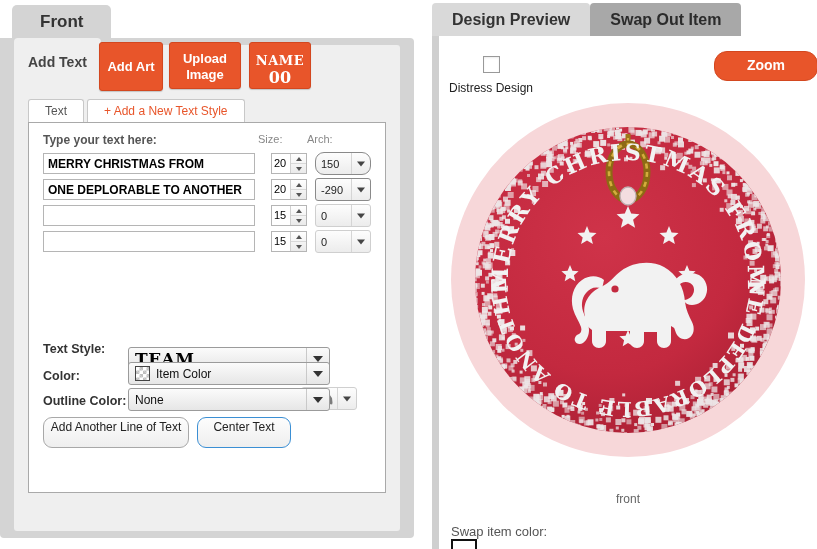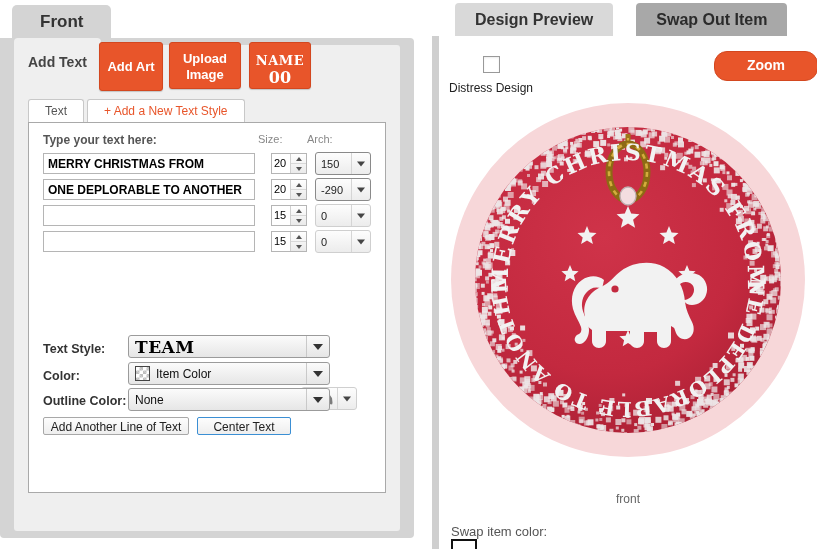--- a/index.html
+++ b/index.html
@@ -122,23 +122,23 @@
     border-radius:13px 13px 3px 3px;
     clip-path:polygon(0% 100%,0% 40%,12% 10%,30% 0%,70% 0%,88% 10%,100% 40%,100% 100%,75% 80%,50% 75%,25% 80%);
   }
   .arch-shape-sel .c{width:18px;height:100%;border-left:1px solid #d5d5d5;position:relative;}
   .arch-shape-sel .c::after{
     content:"";position:absolute;left:50%;top:50%;transform:translate(-50%,-50%);
     border-left:4px solid transparent;border-right:4px solid transparent;border-top:5px solid #444;
   }
 
   .btn-lite{
-    position:absolute;height:18px;box-sizing:border-box;
+    position:absolute;height:31px;box-sizing:border-box;
     background:linear-gradient(#fdfdfd,#eeeeee);
-    border:1px solid #a8a8a8;border-radius:2px;
+    border:1px solid #a8a8a8;border-radius:9px;
     font-size:12px;color:#222;text-align:center;line-height:19px;cursor:pointer;
   }
   #btn-add-line{left:14px;top:294px;width:146px;}
   #btn-center-text{left:168px;top:294px;width:94px;border-color:#3b8fd4;}
 
   .field-label{position:absolute;font-size:12.5px;color:#333;font-weight:bold;}
   .big-sel{
     position:absolute;left:99px;width:202px;height:23px;box-sizing:border-box;
     border:1px solid #9b9b9b;border-radius:3px;
     background:linear-gradient(#fbfbfb,#e6e6e6);
@@ -157,21 +157,21 @@
       linear-gradient(45deg,#bfbfbf 25%,transparent 25%,transparent 75%,#bfbfbf 75%),
       linear-gradient(45deg,#bfbfbf 25%,#fff 25%,#fff 75%,#bfbfbf 75%);
     background-size:7px 7px;background-position:0 0,3.5px 3.5px;
   }
 
   
   #right-panel{position:absolute;left:424px;top:0;width:393px;height:549px;}
   .r-tabbar{position:absolute;left:8px;top:3px;}
   .r-tab{
     display:inline-block;height:39px;line-height:33px;padding:0 20px;
-    font-size:16px;font-weight:bold;border-radius:4px 4px 0 0;margin-left:23px;
+    font-size:16px;font-weight:bold;border-radius:4px 4px 0 0;
   }
   .r-tab.active{background:#d9d9d9;color:#333;}
   .r-tab.inactive{background:#a8a8a8;color:#2b2b2b;}
   .r-shell{
     position:absolute;left:8px;top:36px;width:385px;height:513px;
     background:#cfcfcf;
   }
   .r-inner{
     position:absolute;left:7px;top:0;width:378px;height:513px;background:#fff;
   }
@@ -233,21 +233,21 @@
 
     <div class="trow" style="top:30px;">
       <input class="tinput" value="MERRY CHRISTMAS FROM" style="">
       <div class="spin" style="top:0;">
         <div class="val">20</div>
         <div class="arrows">
             <i></i>
             <i></i>
           </div>
       </div>
-      <div class="asel on" style="top:-1px;">
+      <div class="asel on" style="top:-1px;border-radius:9px;">
         <div class="v">150</div>
         <div class="c"></div>
       </div>
     </div>
 
     <div class="trow" style="top:56px;">
       <input class="tinput" value="ONE DEPLORABLE TO ANOTHER" style="">
       <div class="spin" style="top:0;">
         <div class="val">20</div>
         <div class="arrows">
@@ -303,21 +303,21 @@
       <div class="shape">
           <span class="dome"></span>
         </div>
       <div class="c"></div>
     </div>
 
     <div class="btn-lite" id="btn-add-line">Add Another Line of Text</div>
     <div class="btn-lite" id="btn-center-text">Center Text</div>
 
     <div class="field-label" style="left:14px;top:219px;">Text Style:</div>
-    <div class="big-sel" style="top:212px;">
+    <div class="big-sel" style="top:224px;">
       <div class="v">
           <span class="team-font">TEAM</span>
         </div>
       <div class="c"></div>
     </div>
 
     <div class="field-label" style="left:14px;top:246px;">Color:</div>
     <div class="big-sel" style="top:239px;text-align:center;">
       <div class="v">
         <span class="swatch-mini"></span>

